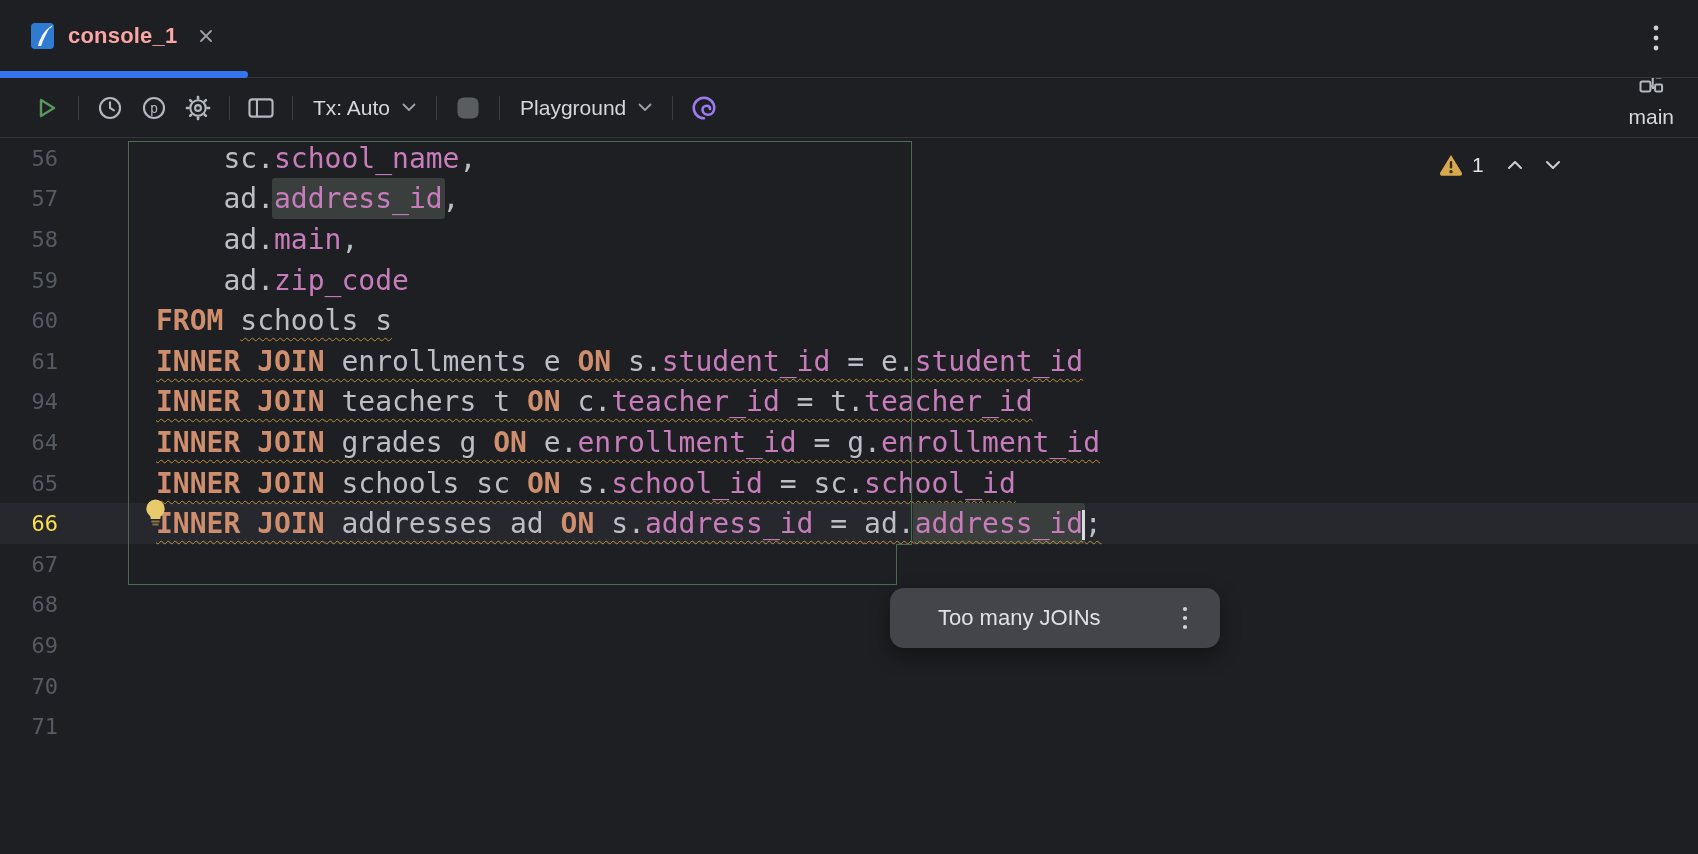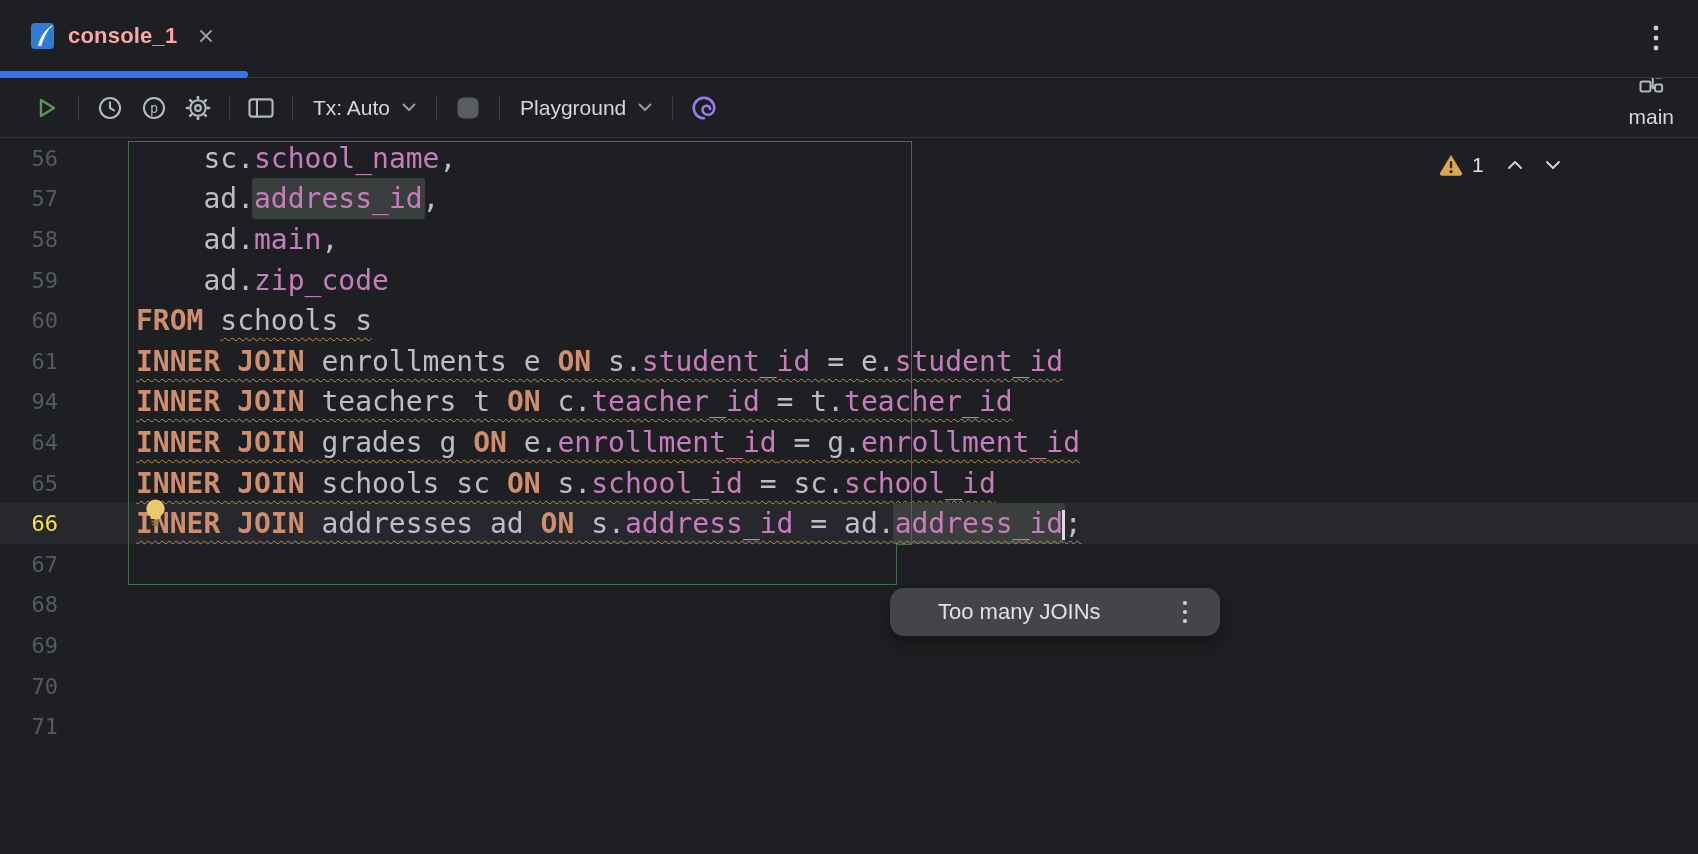--- a/index.html
+++ b/index.html
@@ -25,21 +25,21 @@
   .toolbar{height:60px;display:flex;align-items:center;background:var(--editor-bg);border-bottom:1px solid var(--seam);padding-left:30px;}
   .tb-btn{display:flex;align-items:center;justify-content:center;width:34px;height:34px;border-radius:6px;cursor:pointer;flex:0 0 auto;}
   .tb-sep{width:1px;height:24px;background:#3c3e43;margin:0 14px;flex:0 0 auto;}
   .tb-select{display:flex;align-items:center;gap:12px;padding:0 6px;height:34px;border-radius:6px;cursor:pointer;flex:0 0 auto;}
   .tb-label{font-size:21px;color:#d5d7dc;}
   .tb-right{margin-left:auto;margin-right:24px;display:flex;align-items:center;gap:10px;cursor:pointer;flex-direction:column;}
   .gap10{width:10px;flex:0 0 auto;}
 
   
   .editor{position:relative;height:716px;background:var(--editor-bg);}
-  .ed-row{height:40.6px;display:flex;align-items:center;white-space:pre;}
+  .ed-row{height:40.6px;display:flex;align-items:center;white-space:pre;gap:20px;}
   .ed-row.current{background:var(--current-line);}
   .ln{flex:0 0 132px;width:132px;padding-right:74px;text-align:right;font-family:"DejaVu Sans Mono",monospace;font-size:22px;color:var(--line-number);}
   .ed-row.current .ln{color:#fde047;}
   .code{font-family:"DejaVu Sans Mono",monospace;font-size:28px;padding-left:4px;white-space:pre;}
   .t-p{color:var(--identifier-gray);}
   .t-k{color:var(--keyword-orange);font-weight:bold;}
   .t-c{color:var(--column-pink);}
   .t-h{color:var(--column-pink);background:var(--highlight-box);border-radius:3px;padding:4px 2px;margin:-4px -2px;}
   .wavy{text-decoration-line:underline;text-decoration-style:wavy;text-decoration-color:var(--wavy);text-decoration-thickness:1.3px;text-underline-offset:7px;text-decoration-skip-ink:none;}
   .caret{display:inline-block;width:2.5px;height:30px;background:#d9dbe0;vertical-align:middle;margin:0 0 0 -1px;}
@@ -55,21 +55,21 @@
 
   
   .inspections{position:absolute;top:12px;left:1438px;display:flex;align-items:center;gap:8px;}
   .insp-count{font-size:21px;color:#dfe1e5;margin-right:8px;}
   .insp-nav{width:30px;height:30px;display:flex;align-items:center;justify-content:center;cursor:pointer;border-radius:5px;}
 
   
   .bulb{position:absolute;left:144px;top:360px;width:23px;height:31px;cursor:pointer;z-index:4;}
 
   
-  .tooltip{position:absolute;left:890px;top:450px;width:330px;height:48px;background:var(--tooltip-bg);border-radius:14px;display:flex;align-items:center;box-shadow:0 8px 20px rgba(0,0,0,.38);z-index:6;padding:0 22px 0 48px;}
+  .tooltip{position:absolute;left:890px;top:450px;width:330px;height:60px;background:var(--tooltip-bg);border-radius:14px;display:flex;align-items:center;box-shadow:0 8px 20px rgba(0,0,0,.38);z-index:6;padding:0 22px 0 48px;}
   .tooltip-text{font-size:22px;color:#dfe1e5;flex:1;}
   .tooltip-kebab{width:26px;height:34px;display:flex;align-items:center;justify-content:center;cursor:pointer;}
 
   svg{display:block;}
 </style>
 </head>
 <body>
 
 <div class="tabbar">
   <div class="tab">

